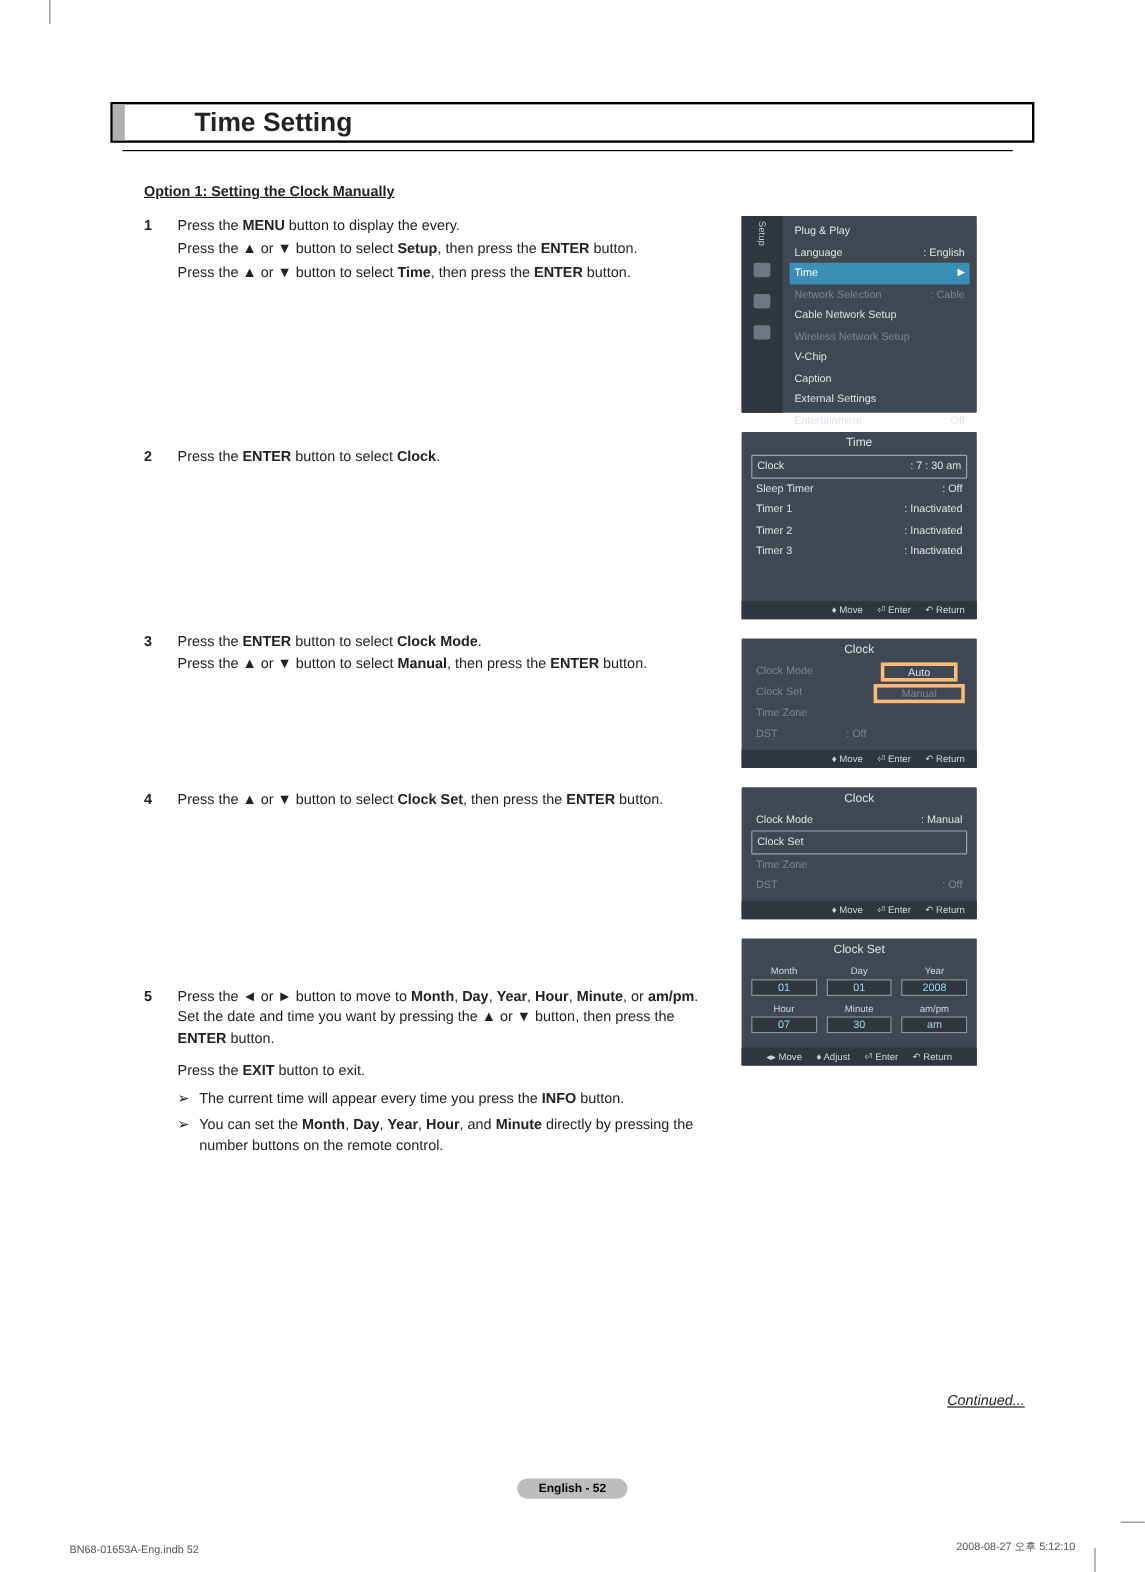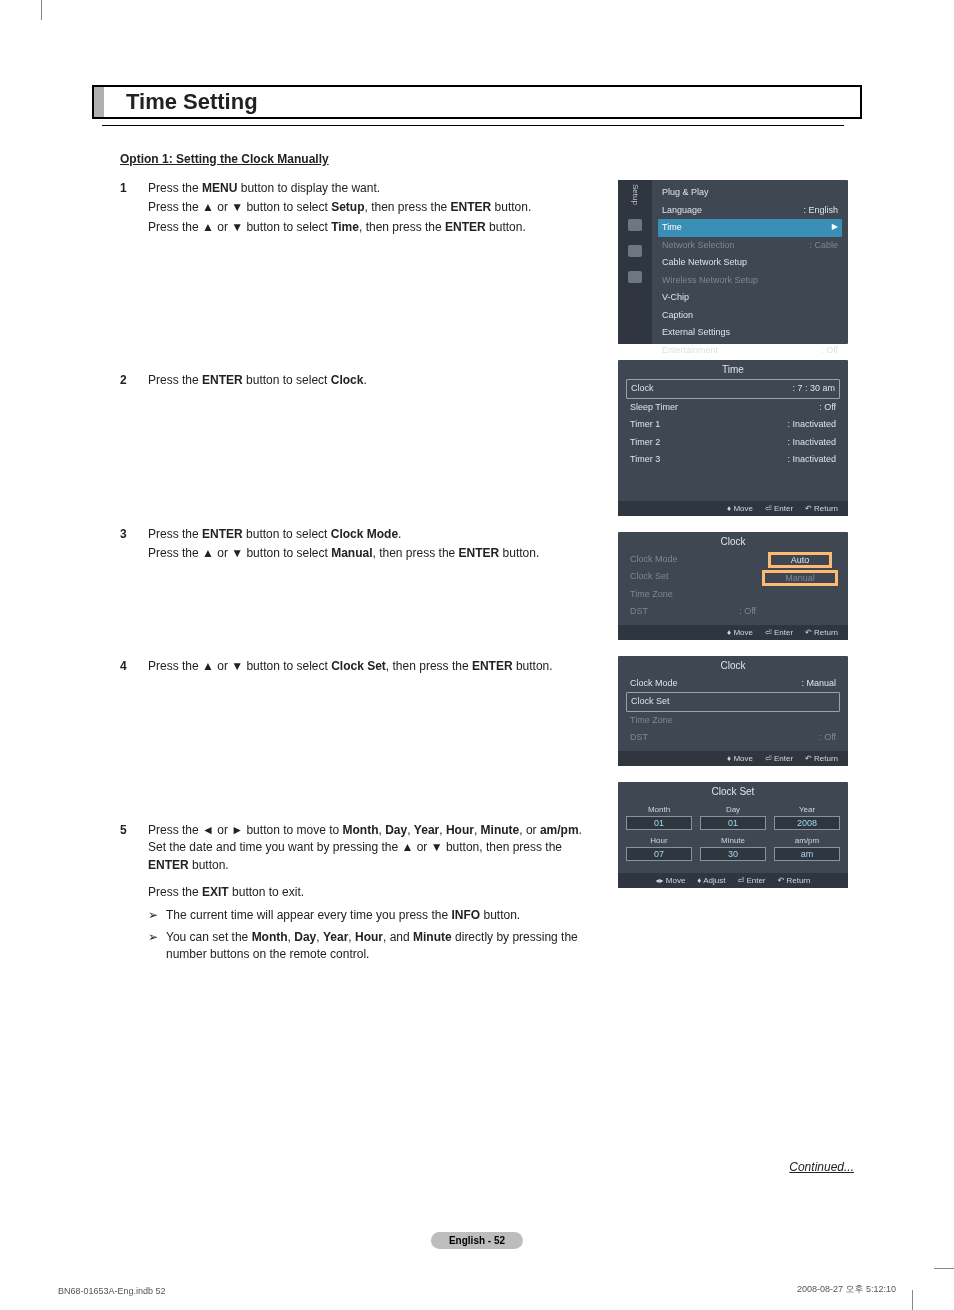--- a/index.html
+++ b/index.html
@@ -2,32 +2,32 @@
 <html><head>
 <meta charset="utf-8">
 <style>
   * { box-sizing: border-box; margin: 0; padding: 0; }
   body { font-family: Arial, Helvetica, sans-serif; background: #fff; color: #222; width: 954px; margin: 0 auto; position: relative; height: 1310px; }
   .crop-mark-v { position: absolute; left: 41px; top: -10px; width: 1px; height: 30px; background: #888; }
   .page-frame { position: absolute; left: 50px; top: 15px; width: 854px; height: 1270px; }
   .content { padding: 70px 42px 0 42px; }
   .title-bar { border: 2px solid #000; height: 34px; display: flex; align-items: center; }
   .title-bar .fill { background: #b0b0b0; width: 10px; height: 100%; }
-  .title-bar h1 { font-size: 22px; font-weight: bold; padding-left: 22px; }
+  .title-bar h1 { font-size: 22px; font-weight: bold; padding-left: 22px; margin-left: 36px; }
   .section-head { display: flex; align-items: center; gap: 10px; margin-top: 44px; margin-left: 10px; }
   .section-head .bar { width: 8px; height: 34px; background: #a8a8a8; }
   .section-head h2 { font-size: 18px; font-weight: bold; }
   .section-hr { border: none; border-top: 1px solid #000; margin: 6px 0 0 10px; width: 742px; }
   .intro-row { display: flex; margin: 10px 0 0 10px; }
   .intro-row .bar { width: 8px; background: #a8a8a8; margin-right: 10px; }
   .intro-row p { font-size: 12px; font-weight: bold; line-height: 1.35; max-width: 720px; }
   .option-head { font-size: 12px; font-weight: bold; text-decoration: underline; margin: 26px 0 0 28px; }
   .cols { display: flex; margin-top: 14px; }
   .left { width: 510px; padding-left: 28px; }
-  .right { width: 230px; margin-left: 16px; }
+  .right { width: 196px; margin-left: 16px; }
   .step { display: flex; font-size: 12px; line-height: 1.45; margin-bottom: 14px; }
   .step .num { width: 28px; font-weight: bold; }
   .step .body { flex: 1; }
   .step .body p { margin-bottom: 2px; }
   .bullets { list-style: none; margin-top: 6px; }
   .bullets li { position: relative; padding-left: 18px; margin-bottom: 4px; }
   .bullets li::before { content: "➢"; position: absolute; left: 0; top: 0; font-size: 12px; }
   .gap-120 { height: 120px; }
   .gap-80  { height: 80px; }
   .gap-130 { height: 130px; }
@@ -83,21 +83,21 @@
 
     <div class="option-head">Option 1: Setting the Clock Manually</div>
 
     <div class="cols">
 
       <div class="left">
 
         <div class="step">
           <div class="num">1</div>
           <div class="body">
-            <p><span>Press the </span><b>MENU</b><span> button to display the want.</span></p>
+            <p><span>Press the </span><b>MENU</b><span> button to display the every.</span></p>
             <p><span>Press the ▲ or ▼ button to select </span><b>Setup</b><span>, then press the </span><b>ENTER</b><span> button.</span></p>
             <p><span>Press the ▲ or ▼ button to select </span><b>Time</b><span>, then press the </span><b>ENTER</b><span> button.</span></p>
           </div>
         </div>
 
         <div class="gap-120"></div>
 
         <div class="step">
           <div class="num">2</div>
           <div class="body">

